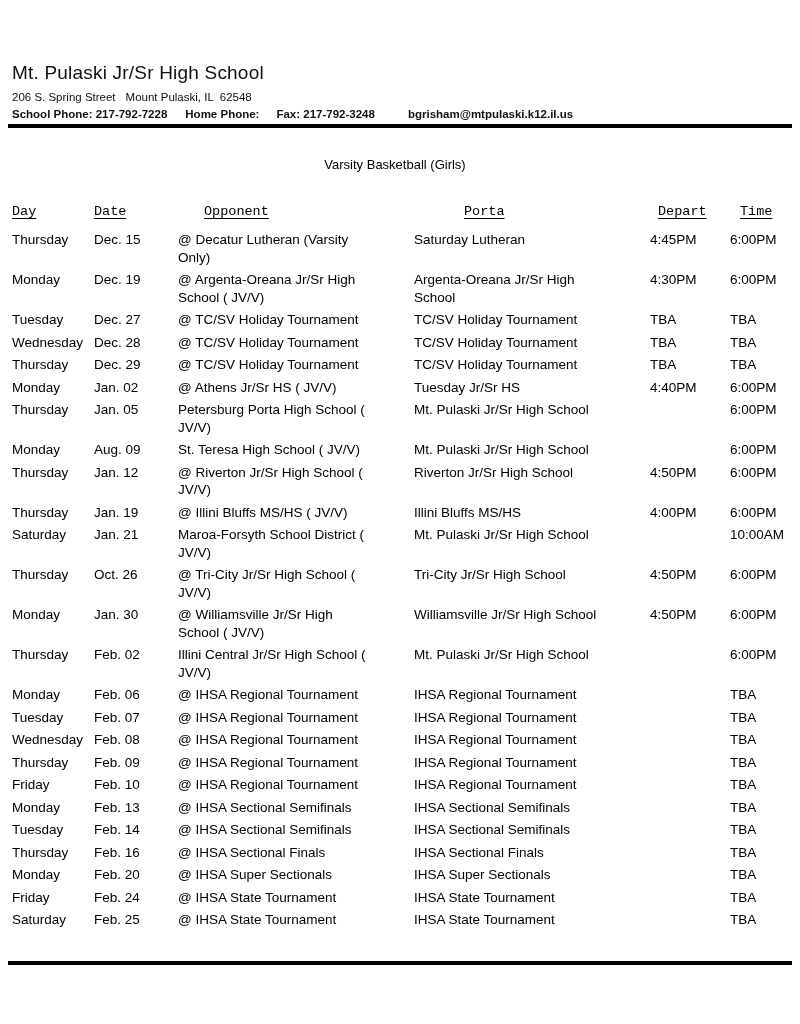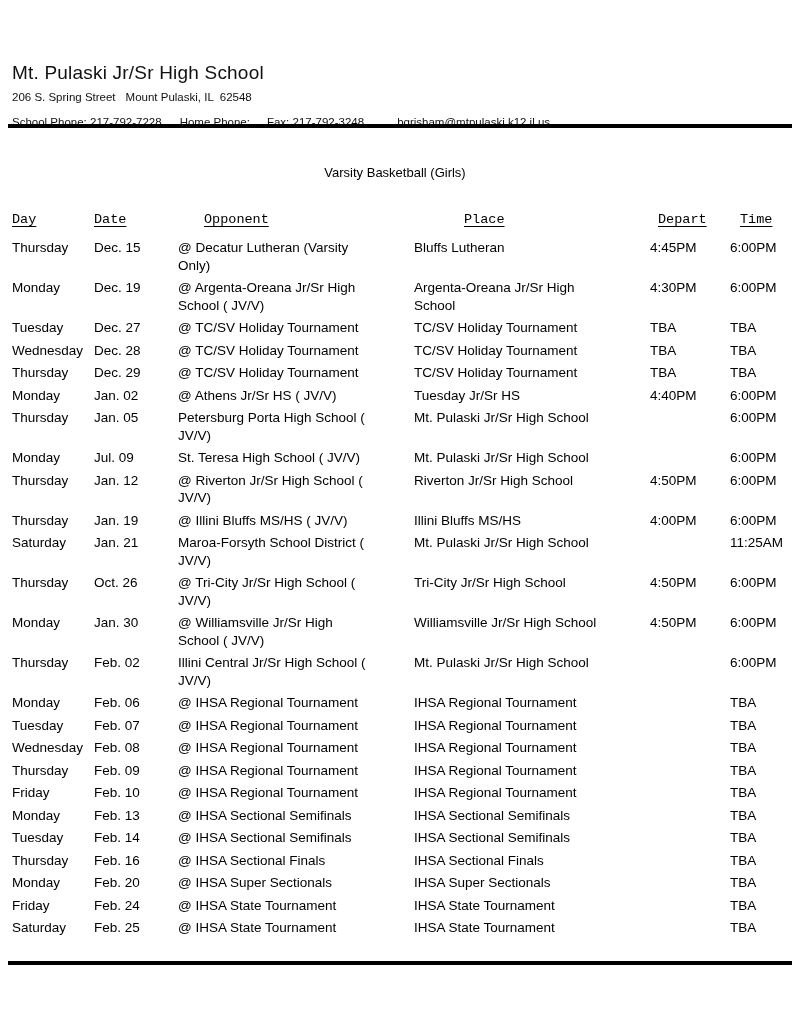--- a/index.html
+++ b/index.html
@@ -9,21 +9,21 @@
     font-family:"Liberation Sans", "DejaVu Sans", sans-serif;
     color:#000;
     overflow:hidden;
   }
   .page { position:relative; width:800px; height:1024px; padding:62px 22px 0 12px; }
 
   
   .school-name { font-size:19px; font-weight:400; letter-spacing:.2px; color:#111; }
   .addr { font-size:11.5px; margin-top:7px; color:#111; }
   .addr span { white-space:pre; margin-right:10px; }
-  .contact { font-size:11.5px; margin-top:13px; color:#111; }
+  .contact { font-size:11.5px; margin-top:5px; color:#111;font-weight:bold; }
   .contact span { white-space:pre; }
   .contact .c0 { margin-right:18px; }
   .contact .c1 { margin-right:17px; }
   .contact .c2 { margin-right:33px; }
 
   
   .rule { position:absolute; left:8px; width:784px; height:4px; background:#000; }
   .rule-top { top:124px; }
   .rule-bottom { top:961px; }
 
@@ -79,31 +79,31 @@
         <col class="c-opponent">
         <col class="c-place">
         <col class="c-depart">
         <col class="c-time">
     </colgroup>
     <thead>
       <tr id="head-row">
           <th class="col-day"><span class="th-label">Day</span></th>
           <th class="col-date"><span class="th-label">Date</span></th>
           <th class="col-opponent"><span class="th-label">Opponent</span></th>
-          <th class="col-place"><span class="th-label">Place</span></th>
+          <th class="col-place"><span class="th-label">Porta</span></th>
           <th class="col-depart"><span class="th-label">Depart</span></th>
           <th class="col-time"><span class="th-label">Time</span></th>
         </tr>
     </thead>
     <tbody id="table-body">
         <tr>
           <td class="col-day">Thursday</td>
           <td class="col-date">Dec. 15</td>
           <td class="col-opponent">@ Decatur Lutheran (Varsity Only)</td>
-          <td class="col-place">Bluffs Lutheran</td>
+          <td class="col-place">Saturday Lutheran</td>
           <td class="col-depart">4:45PM</td>
           <td class="col-time">6:00PM</td>
         </tr>
         <tr>
           <td class="col-day">Monday</td>
           <td class="col-date">Dec. 19</td>
           <td class="col-opponent">@ Argenta-Oreana Jr/Sr High School ( JV/V)</td>
           <td class="col-place">Argenta-Oreana Jr/Sr High School</td>
           <td class="col-depart">4:30PM</td>
           <td class="col-time">6:00PM</td>
@@ -143,21 +143,21 @@
         <tr>
           <td class="col-day">Thursday</td>
           <td class="col-date">Jan. 05</td>
           <td class="col-opponent">Petersburg Porta High School ( JV/V)</td>
           <td class="col-place">Mt. Pulaski Jr/Sr High School</td>
           <td class="col-depart"></td>
           <td class="col-time">6:00PM</td>
         </tr>
         <tr>
           <td class="col-day">Monday</td>
-          <td class="col-date">Jul. 09</td>
+          <td class="col-date">Aug. 09</td>
           <td class="col-opponent">St. Teresa High School ( JV/V)</td>
           <td class="col-place">Mt. Pulaski Jr/Sr High School</td>
           <td class="col-depart"></td>
           <td class="col-time">6:00PM</td>
         </tr>
         <tr>
           <td class="col-day">Thursday</td>
           <td class="col-date">Jan. 12</td>
           <td class="col-opponent">@ Riverton Jr/Sr High School ( JV/V)</td>
           <td class="col-place">Riverton Jr/Sr High School</td>
@@ -171,21 +171,21 @@
           <td class="col-place">Illini Bluffs MS/HS</td>
           <td class="col-depart">4:00PM</td>
           <td class="col-time">6:00PM</td>
         </tr>
         <tr>
           <td class="col-day">Saturday</td>
           <td class="col-date">Jan. 21</td>
           <td class="col-opponent">Maroa-Forsyth School District ( JV/V)</td>
           <td class="col-place">Mt. Pulaski Jr/Sr High School</td>
           <td class="col-depart"></td>
-          <td class="col-time">11:25AM</td>
+          <td class="col-time">10:00AM</td>
         </tr>
         <tr>
           <td class="col-day">Thursday</td>
           <td class="col-date">Oct. 26</td>
           <td class="col-opponent">@ Tri-City Jr/Sr High School ( JV/V)</td>
           <td class="col-place">Tri-City Jr/Sr High School</td>
           <td class="col-depart">4:50PM</td>
           <td class="col-time">6:00PM</td>
         </tr>
         <tr>

